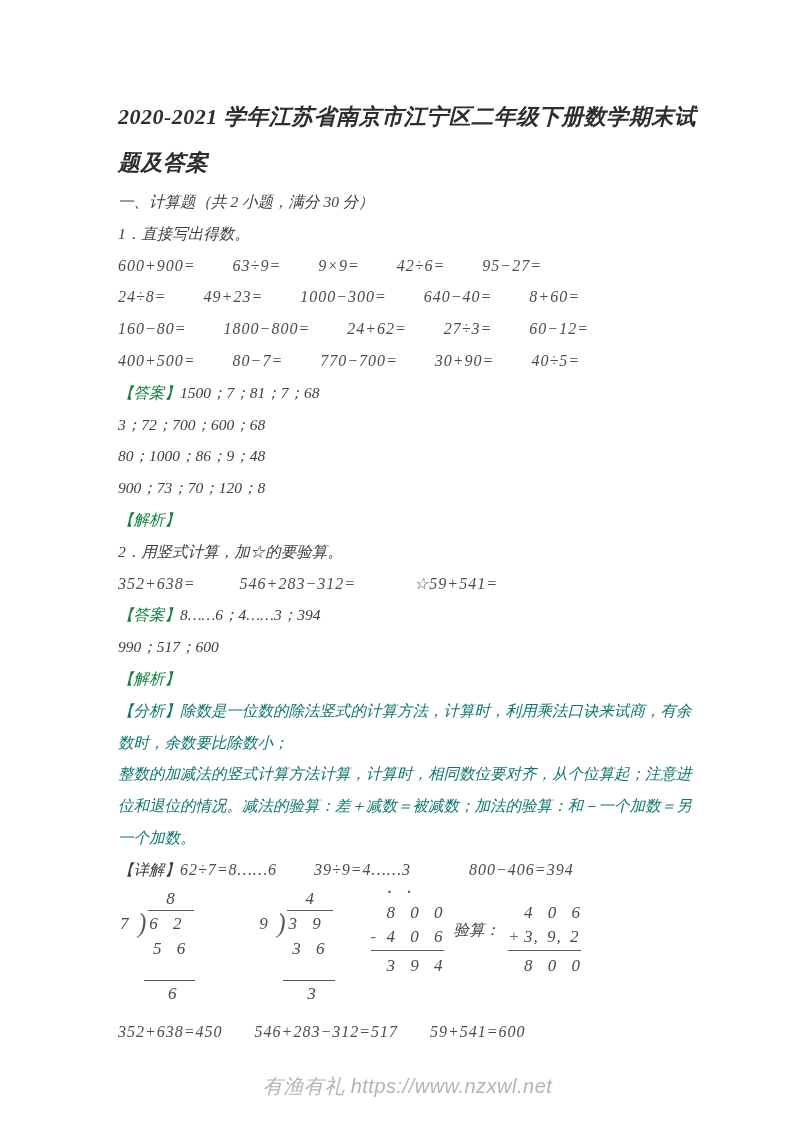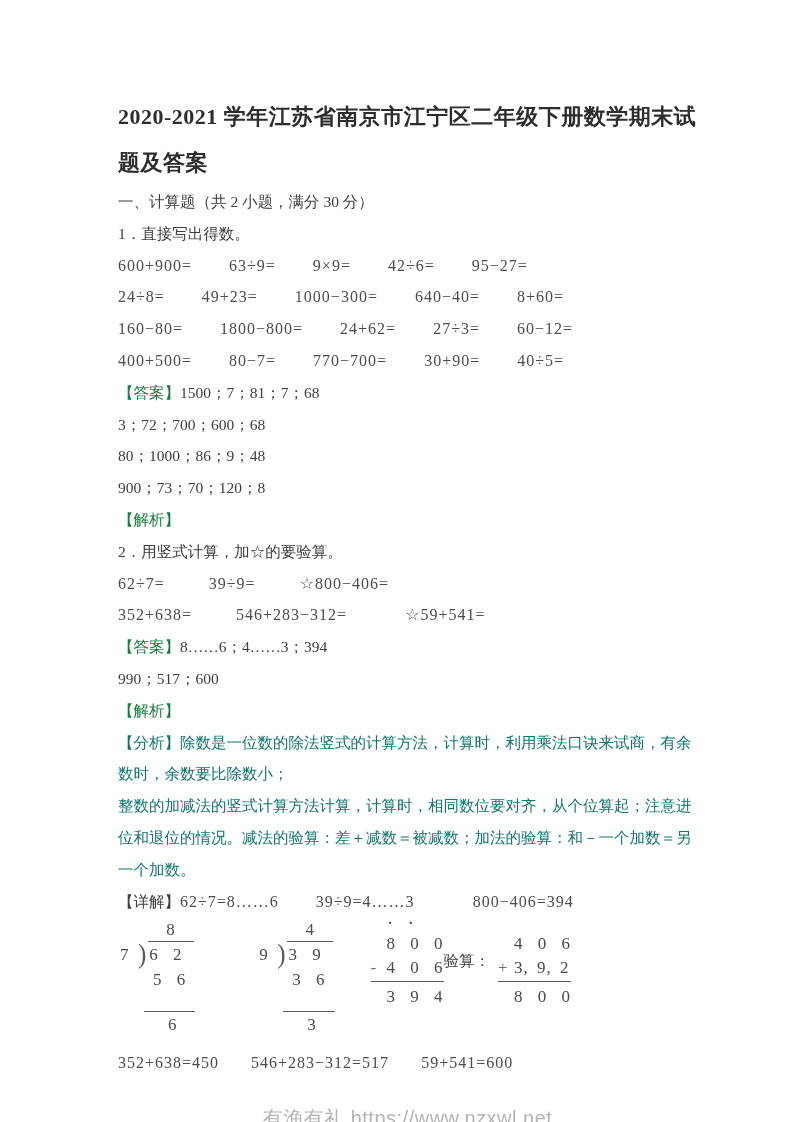--- a/index.html
+++ b/index.html
@@ -1,20 +1,20 @@
 <!DOCTYPE html>
 <html><head>
 <meta charset="utf-8">
 <style>
   * { margin:0; padding:0; box-sizing:border-box; }
   html,body { background:#ffffff; }
   .page {
     width:793px; height:1122px; background:#ffffff; overflow:hidden;
     font-family:"Liberation Serif","DejaVu Serif",serif;
-    color:#3d3d3d; position:relative;
+    color:#3d3d3d; position:relative;font-style:italic;
   }
   .content { padding:94px 96px 0 118px; }
 
   .title { font-weight:700; font-size:22px; line-height:46px; color:#2d2d2d; letter-spacing:0.5px; }
   .tline { display:block; }
 
   .line { font-size:15.5px; line-height:31.8px; color:#3d3d3d; white-space:nowrap; }
   .para { font-size:15.5px; line-height:31.8px; color:#0f766e; width:580px; }
 
   .expr { display:inline-block; font-size:16px; color:#4c4c4c; letter-spacing:1px; margin-right:37px; }
@@ -41,21 +41,21 @@
   .vs { margin-left:36px; }
   .vs-dots { height:12px; line-height:9px; font-size:15px; font-weight:700; color:#555;
              padding-left:17px; letter-spacing:2px; white-space:pre; word-spacing:8px; }
   .vs-spacer { height:12px; }
   .vs-l1 { padding-left:16px; line-height:25px; }
   .vs-l2 { border-bottom:1.6px solid #5a5a5a; padding-bottom:2px; line-height:23px; display:flex; }
   .vs-op { display:inline-block; width:16px; color:#6e6e6e; }
   .vs-l3 { padding-left:16px; padding-top:2px; line-height:25px; }
   .vs-carry { word-spacing:3px; }
 
-  .vcheck { margin-top:32px; font-size:15.5px; color:#3d3d3d; }
+  .vcheck { margin-top:32px; margin-left:10px; font-size:15.5px; color:#3d3d3d; }
   .vadd { margin-left:8px; }
 
   .final-row .expr { margin-right:32px; }
 
   .footer { margin-top:26px; text-align:center; font-family:"Liberation Sans","DejaVu Sans",sans-serif;
             font-size:20px; color:#b4b4b4; letter-spacing:0.5px; }
 </style>
 </head>
 <body>
 
@@ -88,23 +88,20 @@
       <span class="blue">【答案】</span><span>1500；7；81；7；68</span>
     </div>
     <div class="line">3；72；700；600；68</div>
     <div class="line">80；1000；86；9；48</div>
     <div class="line">900；73；70；120；8</div>
 
     <div class="line blue">【解析】</div>
 
     <div class="line">2．用竖式计算，加☆的要验算。</div>
 
-    <div class="line">
-      <span class="expr expr2">62÷7=</span><span class="expr expr2">39÷9=</span><span class="expr expr2">☆800−406=</span>
-    </div>
     <div class="line">
       <span class="expr expr2">352+638=</span><span class="expr expr3">546+283−312=</span><span class="expr">☆59+541=</span>
     </div>
 
     <div class="line">
       <span class="blue">【答案】</span><span>8……6；4……3；394</span>
     </div>
     <div class="line">990；517；600</div>
 
     <div class="line blue">【解析】</div>

